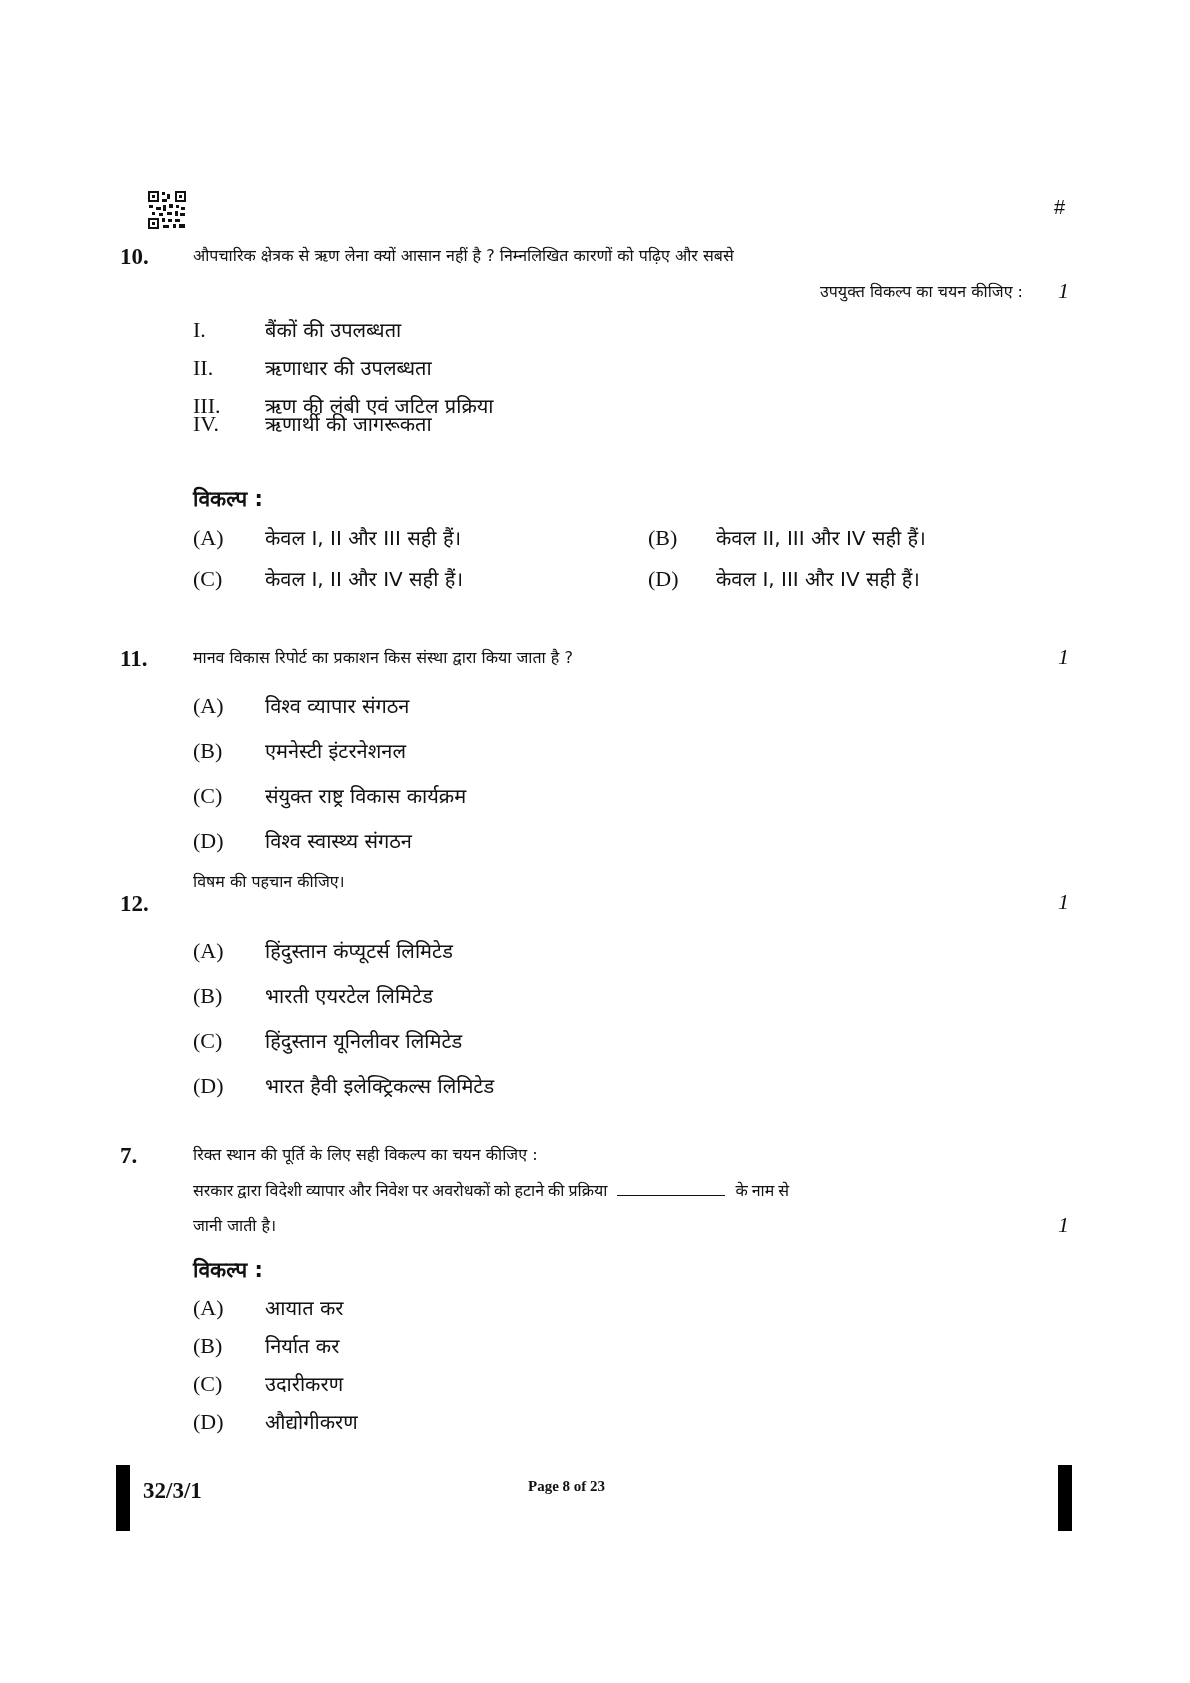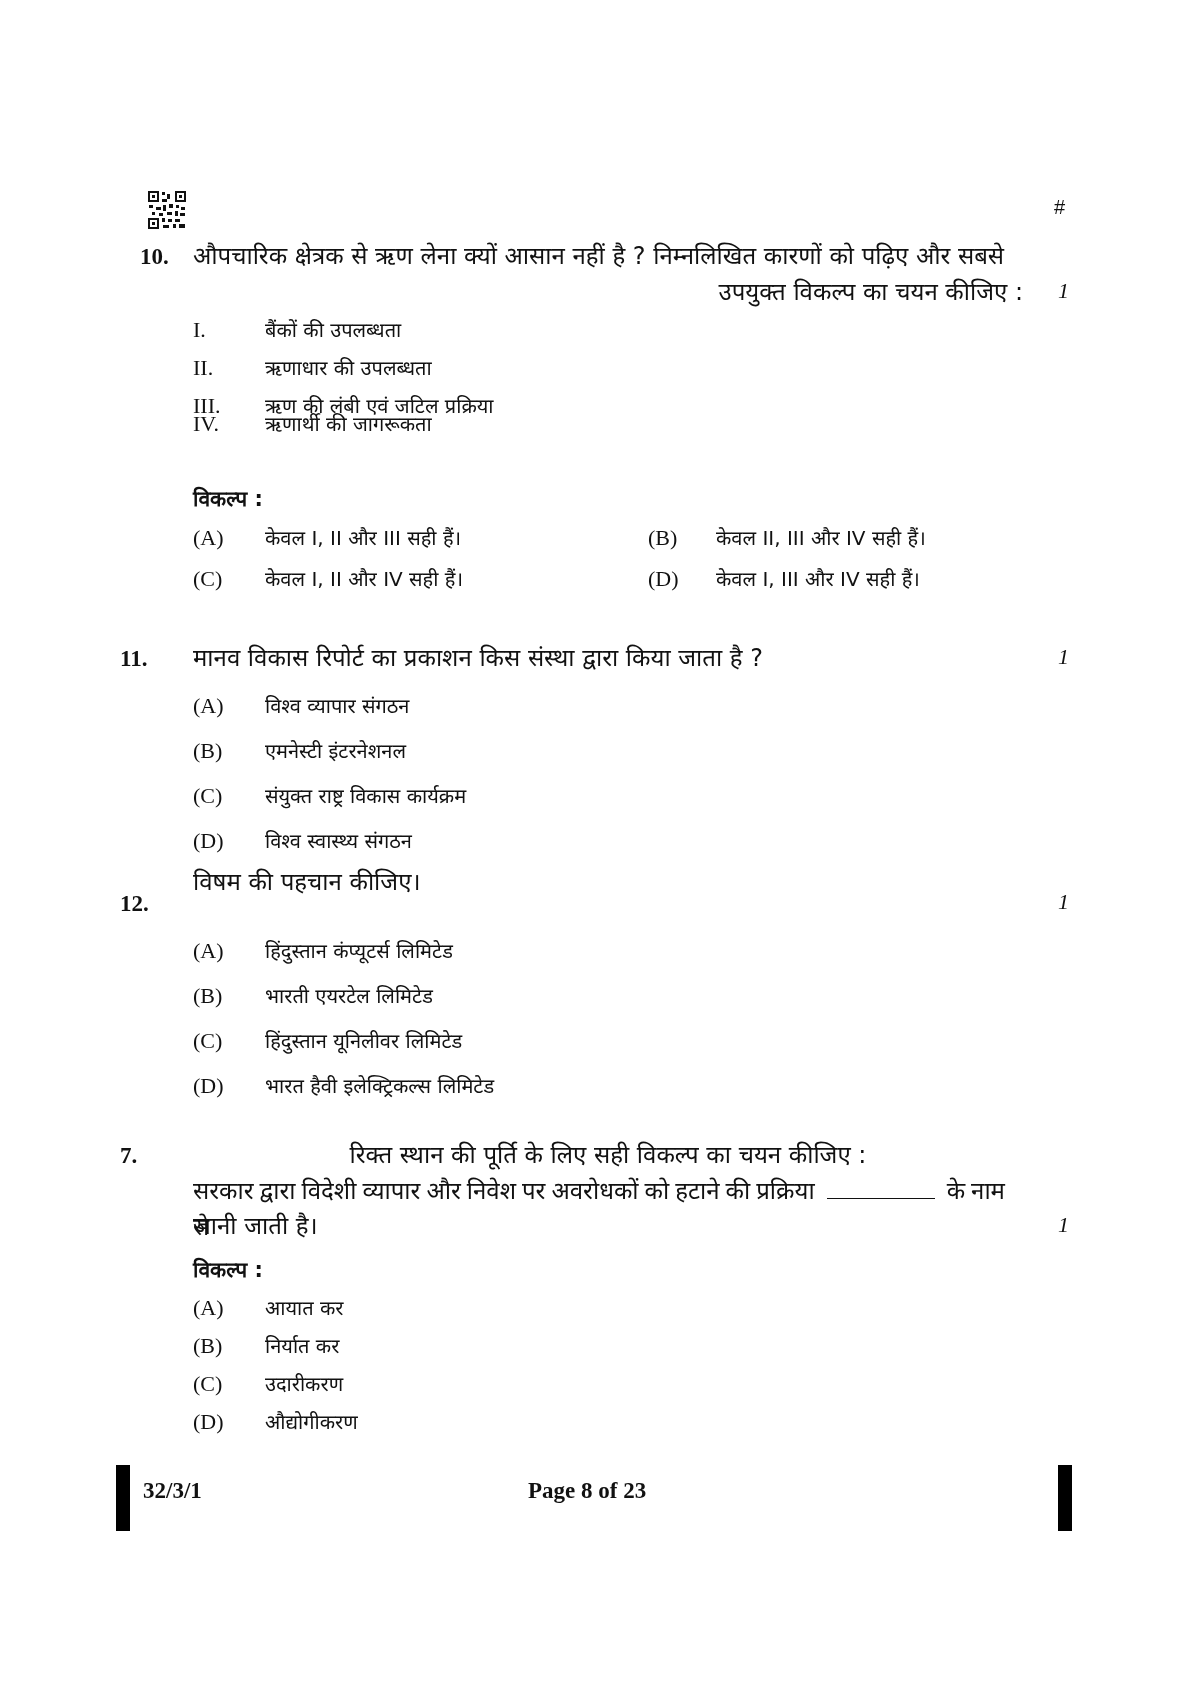--- a/index.html
+++ b/index.html
@@ -2,31 +2,31 @@
 <html><head>
 <meta charset="utf-8">
 <style>
   html, body { margin: 0; padding: 0; background: #ffffff; }
   body { width: 1190px; height: 1683px; position: relative; overflow: hidden;
          font-family: "DejaVu Sans", "Liberation Sans", sans-serif; color: #111; }
   .abs { position: absolute; }
   .qr { left: 148px; top: 191px; width: 38px; height: 38px; }
   .hash { left: 1054px; top: 196px; font-family: "Liberation Sans", sans-serif; font-size: 20px; }
   .qnum { font-family: "Liberation Serif", serif; font-weight: bold; font-size: 23px; left: 120px; }
-  .qtext { left: 193px; font-size: 24px; line-height: 36px; width: 830px; }
+  .qtext { left: 193px; font-size: 16px; line-height: 36px; width: 830px; }
   .marks { left: 1058px; font-family: "Liberation Serif", serif; font-style: italic; font-size: 22px; }
   .opt-label { font-family: "Liberation Serif", serif; font-size: 22px; }
   .opt-text { font-size: 20px; }
   .vikalp { left: 193px; font-size: 21px; font-weight: bold; }
   .row { position: absolute; display: flex; align-items: baseline; }
   .row .opt-label { width: 72px; display: inline-block; }
   .blank { display: inline-block; width: 108px; border-bottom: 1.5px solid #111; margin: 0 6px; height: 18px; vertical-align: baseline; }
   .footer-bar { background: #000; width: 14px; height: 66px; top: 1465px; }
   .footer-code { left: 143px; top: 1478px; font-family: "Liberation Serif", serif; font-weight: bold; font-size: 23px; }
-  .footer-page { left: 528px; top: 1478px; font-family: "Liberation Serif", serif; font-weight: bold; font-size: 23px; }
+  .footer-page { left: 528px; top: 1478px; font-family: "Liberation Serif", serif; font-weight: bold; font-size: 15px; }
 </style>
 </head>
 <body>
 
 <div class="abs qr">
   <svg width="38" height="38" viewBox="0 0 38 38">
     <rect x="0" y="0" width="11" height="11" fill="#111"></rect>
       <rect x="2" y="2" width="7" height="7" fill="#fff"></rect>
       <rect x="4" y="4" width="3" height="3" fill="#111"></rect>
     <rect x="27" y="0" width="11" height="11" fill="#111"></rect>
@@ -53,21 +53,21 @@
     <rect x="20" y="28" width="4" height="3" fill="#111"></rect>
       <rect x="27" y="28" width="5" height="3" fill="#111"></rect>
       <rect x="15" y="34" width="6" height="3" fill="#111"></rect>
     <rect x="25" y="33" width="3" height="4" fill="#111"></rect>
       <rect x="31" y="33" width="6" height="4" fill="#111"></rect>
   </svg>
 </div>
 <div class="abs hash">#</div>
 
 <div>
-  <div class="abs qnum" style="top:244px;margin-left:20px;">10.</div>
+  <div class="abs qnum" style="top:244px;">10.</div>
   <div class="abs qtext" style="top:238px;">औपचारिक क्षेत्रक से ऋण लेना क्यों आसान नहीं है ? निम्नलिखित कारणों को पढ़िए और सबसे</div>
   <div class="abs qtext" style="top:274px;text-align:right;">उपयुक्त विकल्प का चयन कीजिए :</div>
   <div class="abs marks" style="top:278px;">1</div>
 
   <div class="row" style="left:193px; top:316px;">
     <span class="opt-label">I.</span>
     <span class="opt-text">बैंकों की उपलब्धता</span>
   </div>
   <div class="row" style="left:193px; top:354px;">
     <span class="opt-label">II.</span>
@@ -143,21 +143,21 @@
     <span class="opt-text">हिंदुस्तान यूनिलीवर लिमिटेड</span>
   </div>
   <div class="row" style="left:193px; top:1072px;">
     <span class="opt-label">(D)</span>
     <span class="opt-text">भारत हैवी इलेक्ट्रिकल्स लिमिटेड</span>
   </div>
 </div>
 
 <div>
   <div class="abs qnum" style="top:1143px;">7.</div>
-  <div class="abs qtext" style="top:1137px;text-align:center;">रिक्त स्थान की पूर्ति के लिए सही विकल्प का चयन कीजिए :</div>
+  <div class="abs qtext" style="top:1137px;">रिक्त स्थान की पूर्ति के लिए सही विकल्प का चयन कीजिए :</div>
   <div class="abs qtext" style="top:1173px;font-family:Liberation Serif, serif;">
     <span>सरकार द्वारा विदेशी व्यापार और निवेश पर अवरोधकों को हटाने की प्रक्रिया</span>
     <span class="blank"></span>
     <span>के नाम से</span>
   </div>
   <div class="abs qtext" style="top:1208px;">जानी जाती है।</div>
   <div class="abs marks" style="top:1212px;">1</div>
 
   <div class="abs vikalp" style="top:1255px;">विकल्प :</div>
 

